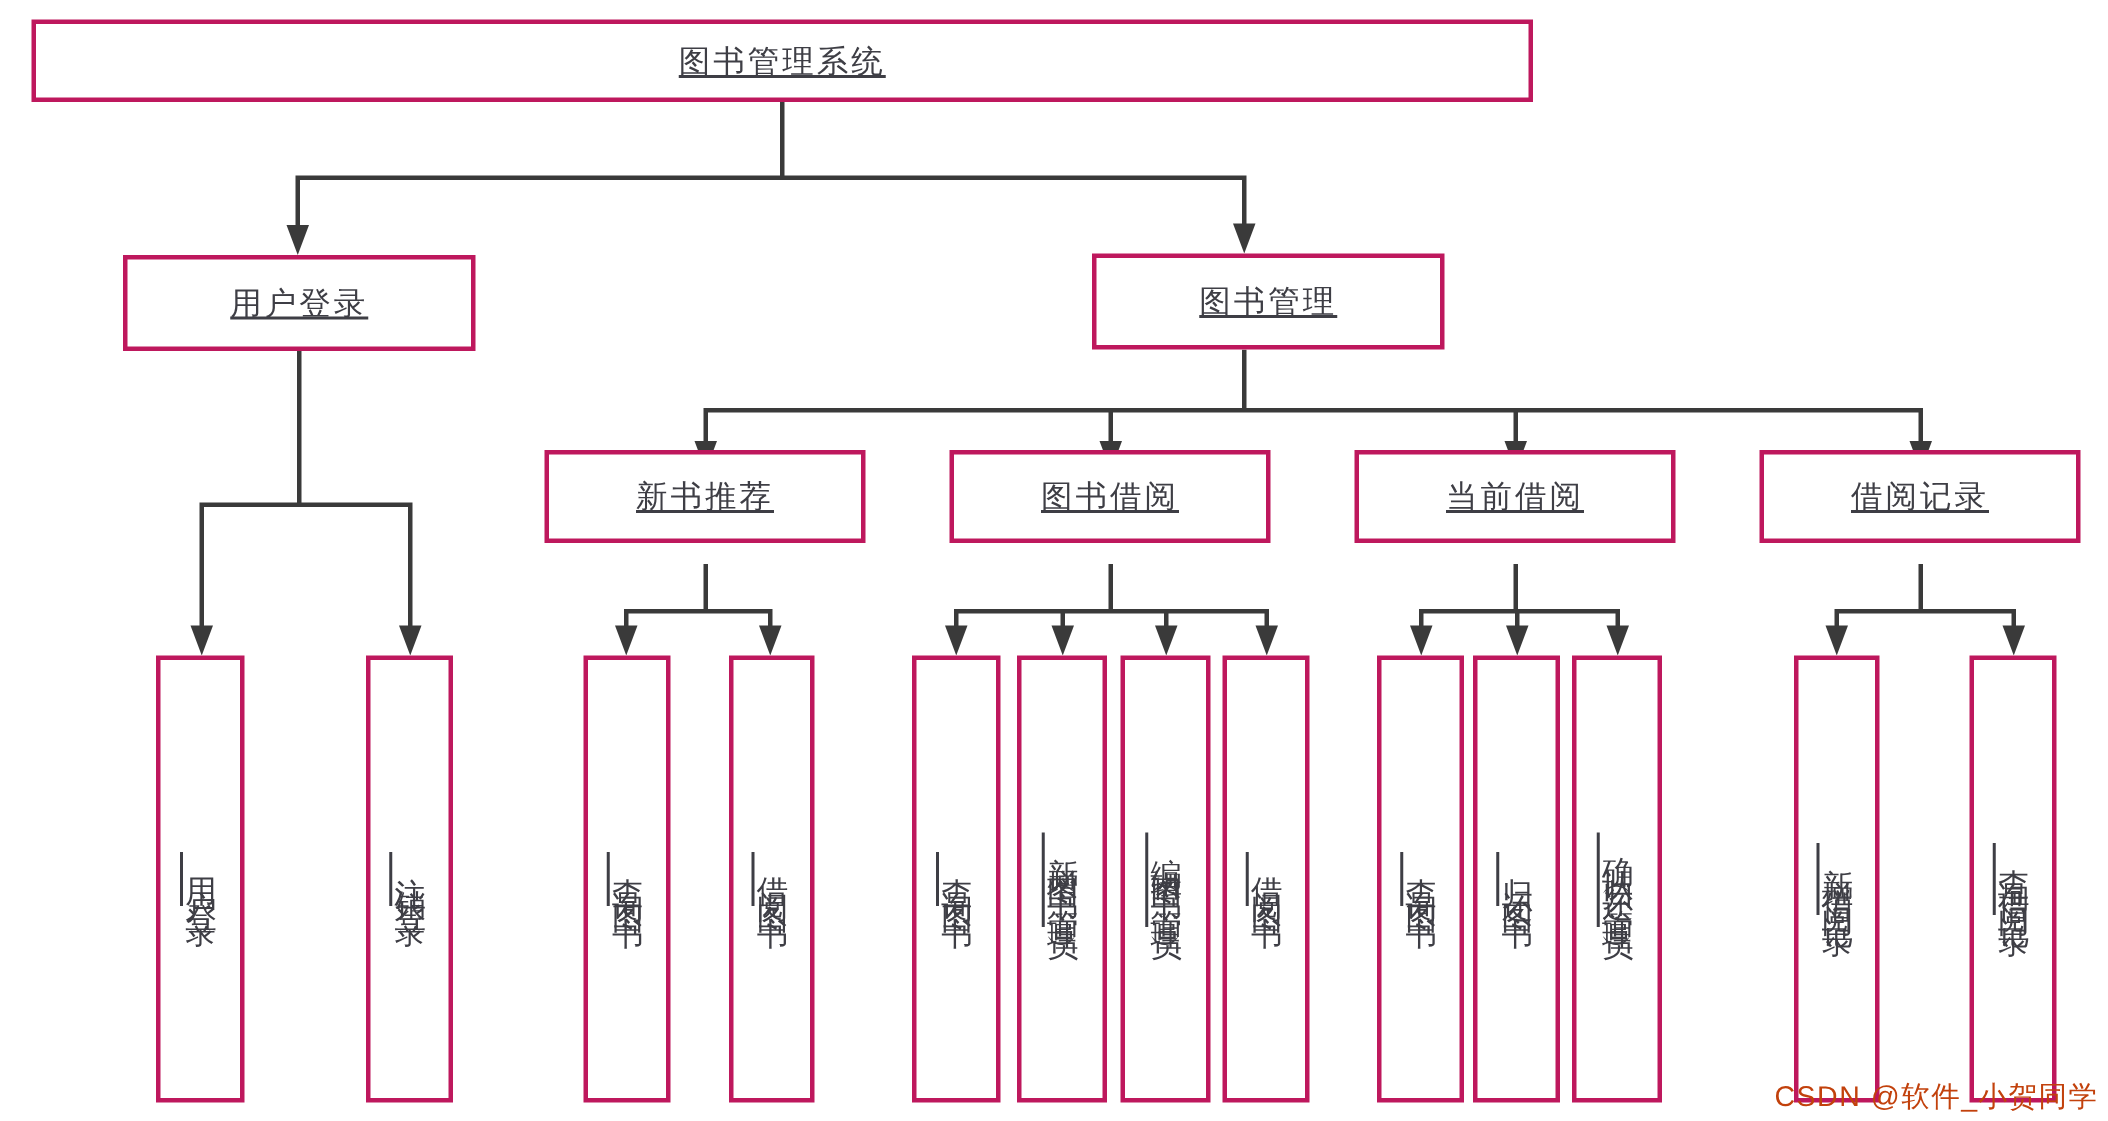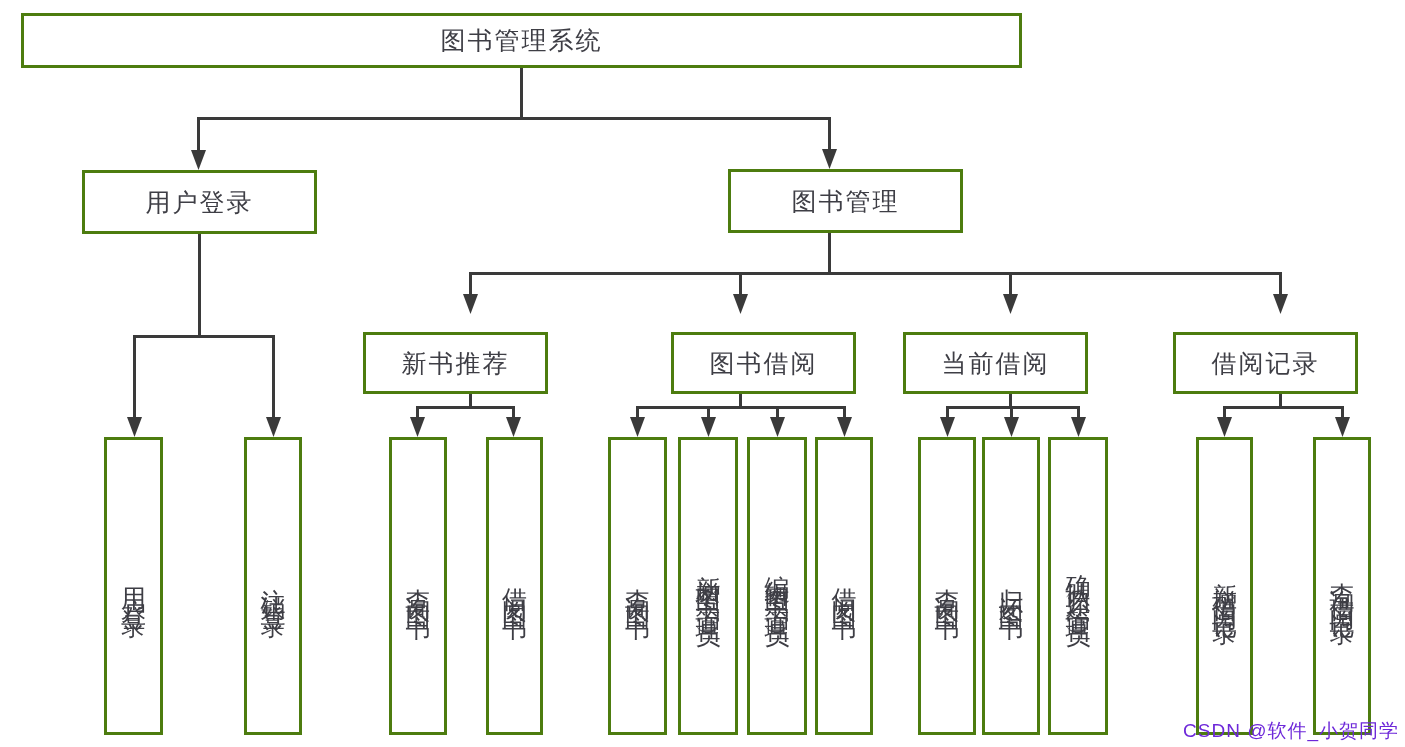--- a/index.html
+++ b/index.html
@@ -21,44 +21,45 @@
     position: absolute;
     left: 0; top: 0;
     width: 1405px;
     height: 747px;
     z-index: 1;
   }
   .box {
     position: absolute;
     box-sizing: border-box;
     background: #ffffff;
-    border: 3px solid #4d7c0f;
+    border: 3px solid #be185d;
     display: flex;
     align-items: center;
     justify-content: center;
     color: #3e3e45;
-    font-size: 25px;
+    font-size: 21px;
     letter-spacing: 2px;
     z-index: 2;
+    text-decoration: underline;
   }
   .vbox {
     writing-mode: vertical-rl;
     text-orientation: mixed;
     letter-spacing: 9px;
     line-height: 1;
   }
   
   .n-root   { left: 21px;  top: 13px;  width: 1001px; height: 55px; }
   
   .n-login  { left: 82px;  top: 170px; width: 235px; height: 64px; }
   .n-manage { left: 728px; top: 169px; width: 235px; height: 64px; }
   
-  .n-l3 { top: 332px; width: 185px; height: 62px; }
+  .n-l3 { top: 300px; width: 214px; height: 62px; }
   .n-recommend { left: 363px; }
-  .n-borrow    { left: 633px; margin-left: 38px; }
+  .n-borrow    { left: 633px; }
   .n-current   { left: 903px; text-align: right; }
   .n-records   { left: 1173px; }
   
   .n-leaf { top: 437px; height: 298px; }
   .n-leaf-login1  { left: 104px;  width: 59px; }
   .n-leaf-login2  { left: 244px;  width: 58px; }
   .n-leaf-rec1    { left: 389px;  width: 58px; }
   .n-leaf-rec2    { left: 486px;  width: 57px; }
   .n-leaf-bor1    { left: 608px;  width: 59px; }
   .n-leaf-bor2    { left: 678px;  width: 60px; letter-spacing: 7px; }
@@ -67,21 +68,21 @@
   .n-leaf-cur1    { left: 918px;  width: 58px; }
   .n-leaf-cur2    { left: 982px;  width: 58px; }
   .n-leaf-cur3    { left: 1048px; width: 60px; letter-spacing: 7px; }
   .n-leaf-recl1   { left: 1196px; width: 57px; letter-spacing: 8px; }
   .n-leaf-recl2   { left: 1313px; width: 58px; letter-spacing: 8px; }
   .watermark {
     position: absolute;
     right: 6px;
     bottom: 3px;
     font-size: 19px;
-    color: #6d28d9;
+    color: #c2410c;
     letter-spacing: 1px;
     z-index: 5;
   }
 </style>
 </head>
 <body>
 
 <div class="stage">
 
   <svg class="connectors" viewBox="0 0 1405 747" xmlns="http://www.w3.org/2000/svg">

